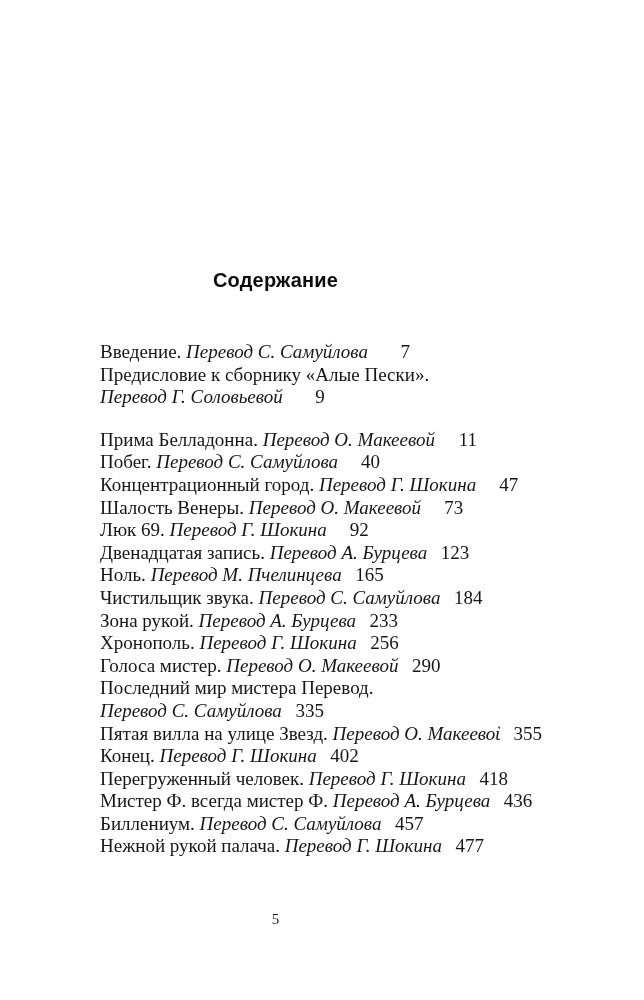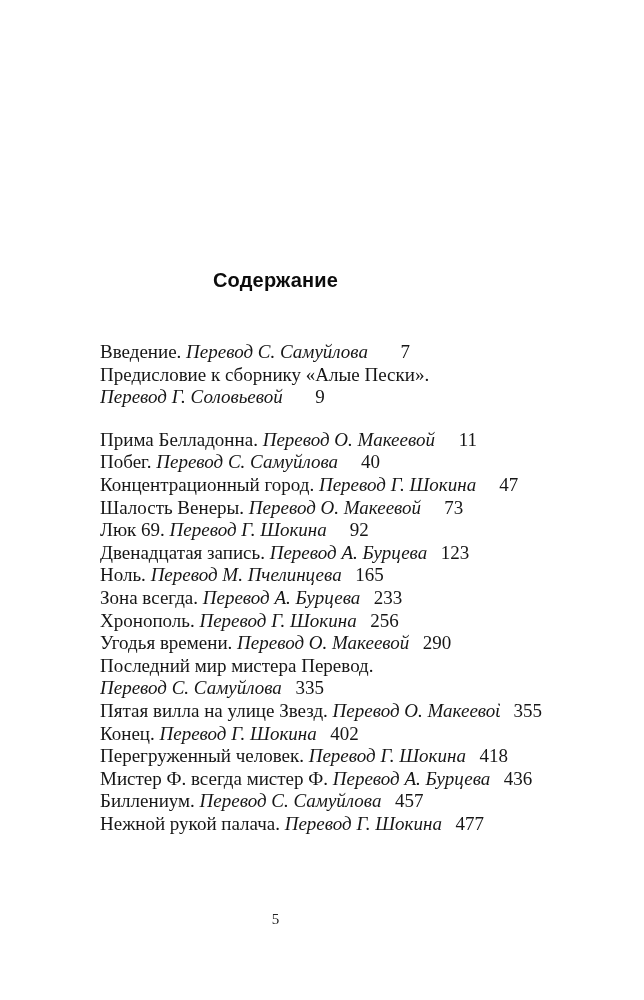--- a/index.html
+++ b/index.html
@@ -108,29 +108,33 @@
       </div>
       <div class="toc-row">
         <span class="left"><span>Двенадцатая запись.</span><span class="it"> Перевод А. Бурцева</span></span>
         <span class="pg">123</span>
       </div>
       <div class="toc-row">
         <span class="left"><span>Ноль.</span><span class="it"> Перевод М. Пчелинцева</span></span>
         <span class="pg">165</span>
       </div>
       <div class="toc-row">
-        <span class="left"><span>Зона всегда.</span><span class="it"> Перевод А. Бурцева</span></span>
+        <span class="left"><span>Чистильщик звука.</span><span class="it"> Перевод С. Самуйлова</span></span>
+        <span class="pg">184</span>
+      </div>
+      <div class="toc-row">
+        <span class="left"><span>Зона рукой.</span><span class="it"> Перевод А. Бурцева</span></span>
         <span class="pg">233</span>
       </div>
       <div class="toc-row">
         <span class="left"><span>Хронополь.</span><span class="it"> Перевод Г. Шокина</span></span>
         <span class="pg">256</span>
       </div>
       <div class="toc-row">
-        <span class="left"><span>Угодья времени.</span><span class="it"> Перевод О. Макеевой</span></span>
+        <span class="left"><span>Голоса мистер.</span><span class="it"> Перевод О. Макеевой</span></span>
         <span class="pg">290</span>
       </div>
       <div class="toc-row">
         <span class="left"><span>Последний мир мистера Перевод.</span></span>
         <span class="pg"></span>
       </div>
       <div class="toc-row">
         <span class="left"><span class="it">Перевод С. Самуйлова</span></span>
         <span class="pg">335</span>
       </div>

